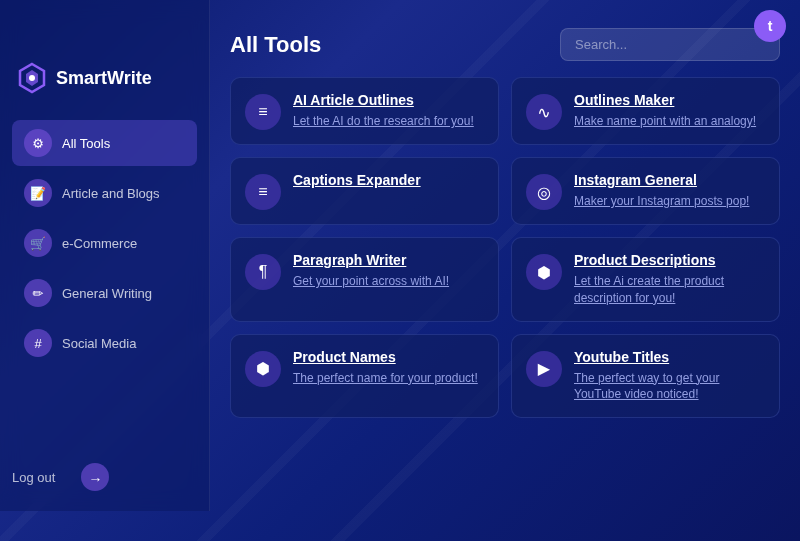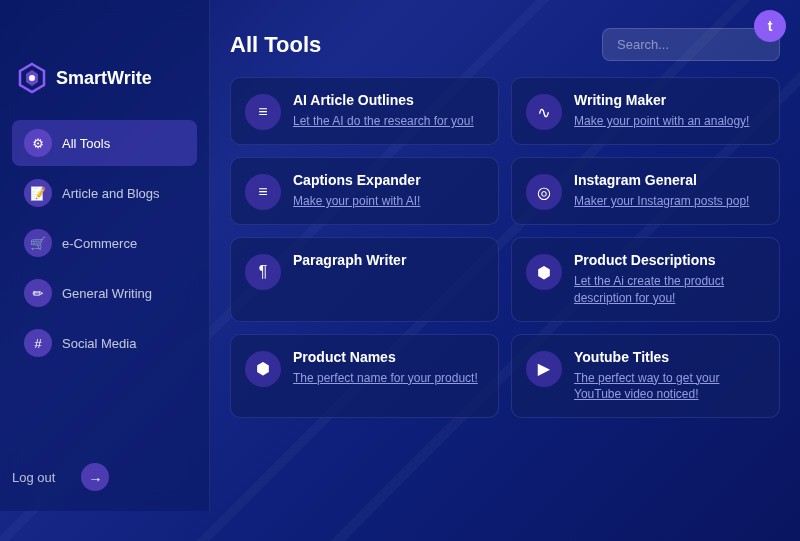--- a/index.html
+++ b/index.html
@@ -168,21 +168,21 @@
       font-weight: 700;
     }
 
     .search-bar {
       background: rgba(255,255,255,0.12);
       border: 1px solid rgba(255,255,255,0.15);
       border-radius: 8px;
       padding: 8px 14px;
       color: rgba(255,255,255,0.6);
       font-size: 13px;
-      width: 178px;
+      width: 220px;
       outline: none;
     }
 
     .search-bar::placeholder {
       color: rgba(255,255,255,0.45);
     }
 
     .tools-grid {
       display: grid;
       grid-template-columns: 1fr 1fr;
@@ -217,20 +217,21 @@
 
     .tool-card-content {
       flex: 1;
     }
 
     .tool-card-title {
       color: white;
       font-size: 14px;
       font-weight: 700;
       margin-bottom: 5px;
+      text-decoration: underline;
     }
 
     .tool-card-desc {
       color: rgba(180, 190, 255, 0.8);
       font-size: 12px;
       line-height: 1.4;
       text-decoration: underline;
     }
   </style>
 </head>
@@ -290,42 +291,42 @@
   <div class="tool-card">
     <div class="tool-card-icon">≡</div>
     <div class="tool-card-content">
       <div class="tool-card-title">AI Article Outlines</div>
       <div class="tool-card-desc">Let the AI do the research for you!</div>
     </div>
   </div>
       <div class="tool-card">
     <div class="tool-card-icon">∿</div>
     <div class="tool-card-content">
-      <div class="tool-card-title">Writing Maker</div>
-      <div class="tool-card-desc">Make your point with an analogy!</div>
+      <div class="tool-card-title">Outlines Maker</div>
+      <div class="tool-card-desc">Make name point with an analogy!</div>
     </div>
   </div>
       <div class="tool-card">
     <div class="tool-card-icon">≡</div>
     <div class="tool-card-content">
       <div class="tool-card-title">Captions Expander</div>
-      <div class="tool-card-desc">Make your point with AI!</div>
     </div>
   </div>
       <div class="tool-card">
     <div class="tool-card-icon">◎</div>
     <div class="tool-card-content">
       <div class="tool-card-title">Instagram General</div>
       <div class="tool-card-desc">Maker your Instagram posts pop!</div>
     </div>
   </div>
       <div class="tool-card">
     <div class="tool-card-icon">¶</div>
     <div class="tool-card-content">
       <div class="tool-card-title">Paragraph Writer</div>
+      <div class="tool-card-desc">Get your point across with AI!</div>
     </div>
   </div>
       <div class="tool-card">
     <div class="tool-card-icon">⬢</div>
     <div class="tool-card-content">
       <div class="tool-card-title">Product Descriptions</div>
       <div class="tool-card-desc">Let the Ai create the product description for you!</div>
     </div>
   </div>
       <div class="tool-card">

